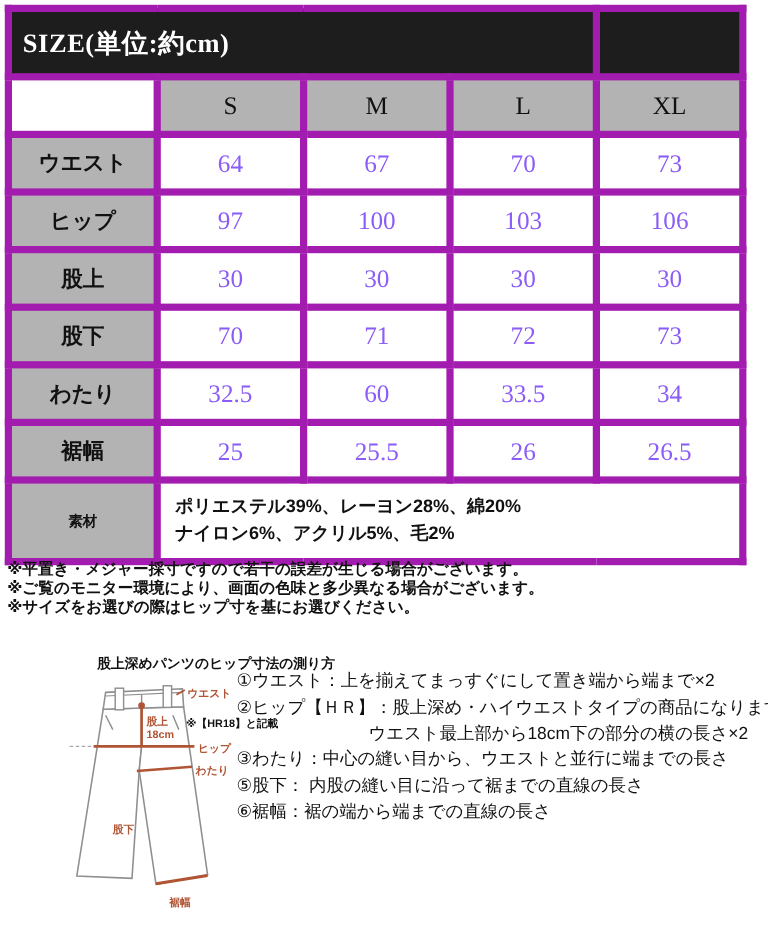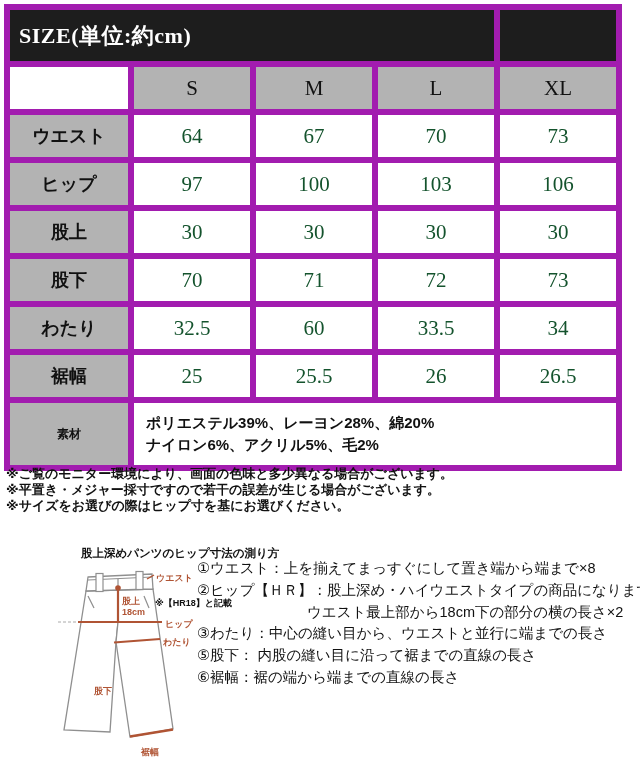--- a/index.html
+++ b/index.html
@@ -11,21 +11,21 @@
   .size-table td{border:6px solid #a21caf;text-align:center;vertical-align:middle;padding:0;}
   .title-cell{background:#1d1d1d;color:#fff;text-align:left !important;
     font-family:"Liberation Serif","DejaVu Serif",serif;font-weight:bold;font-size:22px;
     height:51px;padding-left:9px !important;letter-spacing:0.5px;}
   .title-cell-empty{background:#1d1d1d;height:51px;}
   .corner-cell{background:#ffffff;height:42px;}
   .size-head{background:#b3b3b3;font-family:"Liberation Serif","DejaVu Serif",serif;
     font-size:21px;color:#111;height:42px;}
   .row-label{background:#b3b3b3;font-size:18px;font-weight:bold;color:#111;height:42px;}
   .cell-value{background:#fff;font-family:"Liberation Serif","DejaVu Serif",serif;
-    font-size:21px;color:#14532d;height:42px;}
+    font-size:21px;color:#8b5cf6;height:42px;}
   .material-label{background:#b3b3b3;font-size:12px;font-weight:bold;color:#111;height:62px;}
   .material-cell{background:#fff;text-align:left !important;font-size:15px;font-weight:bold;
     color:#111;line-height:22px;padding-left:12px !important;height:62px;}
 
   
   .notes{position:absolute;left:6px;top:466px;font-size:13px;font-weight:bold;
     color:#111;line-height:15.8px;white-space:nowrap;}
 
   
   .diagram-title{position:absolute;left:48px;top:546px;font-size:11.5px;font-weight:bold;color:#111;white-space:nowrap;margin-left:33px;}
@@ -110,22 +110,22 @@
       <td class="material-label">素材</td>
       <td class="material-cell" colspan="4">
         <div>ポリエステル39%、レーヨン28%、綿20%</div>
         <div>ナイロン6%、アクリル5%、毛2%</div>
       </td>
     </tr>
   </tbody>
     </table>
 
   <div class="notes">
+    <div>※平置き・メジャー採寸ですので若干の誤差が生じる場合がございます。</div>
     <div>※ご覧のモニター環境により、画面の色味と多少異なる場合がございます。</div>
-    <div>※平置き・メジャー採寸ですので若干の誤差が生じる場合がございます。</div>
     <div>※サイズをお選びの際はヒップ寸を基にお選びください。</div>
   </div>
 
   <div class="diagram-title">股上深めパンツのヒップ寸法の測り方</div>
 
   <svg class="pants" viewBox="0 0 185 213">
 
     <line x1="38" y1="64" x2="56" y2="64" stroke="#aaaaaa" stroke-width="1" stroke-dasharray="3,2"></line>
 
     <polygon points="66,33 44,172 90,174 96,84 98,64 98,32" fill="#ffffff" stroke="#8f8f8f" stroke-width="1.3"></polygon>
@@ -155,21 +155,21 @@
     <text x="102" y="57" fill="#b05434">18cm</text>
     <text x="145" y="69" fill="#b05434">ヒップ</text>
     <text x="143" y="87" fill="#b05434">わたり</text>
     <text x="74" y="136" fill="#b05434">股下</text>
     <text x="121" y="197" fill="#b05434">裾幅</text>
   </svg>
 
   <div class="hr-note">※【HR18】と記載</div>
 
   <div class="instructions">
-    <div class="line">①ウエスト：上を揃えてまっすぐにして置き端から端まで×8</div>
+    <div class="line">①ウエスト：上を揃えてまっすぐにして置き端から端まで×2</div>
     <div class="line">②ヒップ【ＨＲ】：股上深め・ハイウエストタイプの商品になります。</div>
     <div class="line indent">ウエスト最上部から18cm下の部分の横の長さ×2</div>
     <div class="line">③わたり：中心の縫い目から、ウエストと並行に端までの長さ</div>
     <div class="line">⑤股下： 内股の縫い目に沿って裾までの直線の長さ</div>
     <div class="line">⑥裾幅：裾の端から端までの直線の長さ</div>
   </div>
 
 </div>
 
 </body></html>

